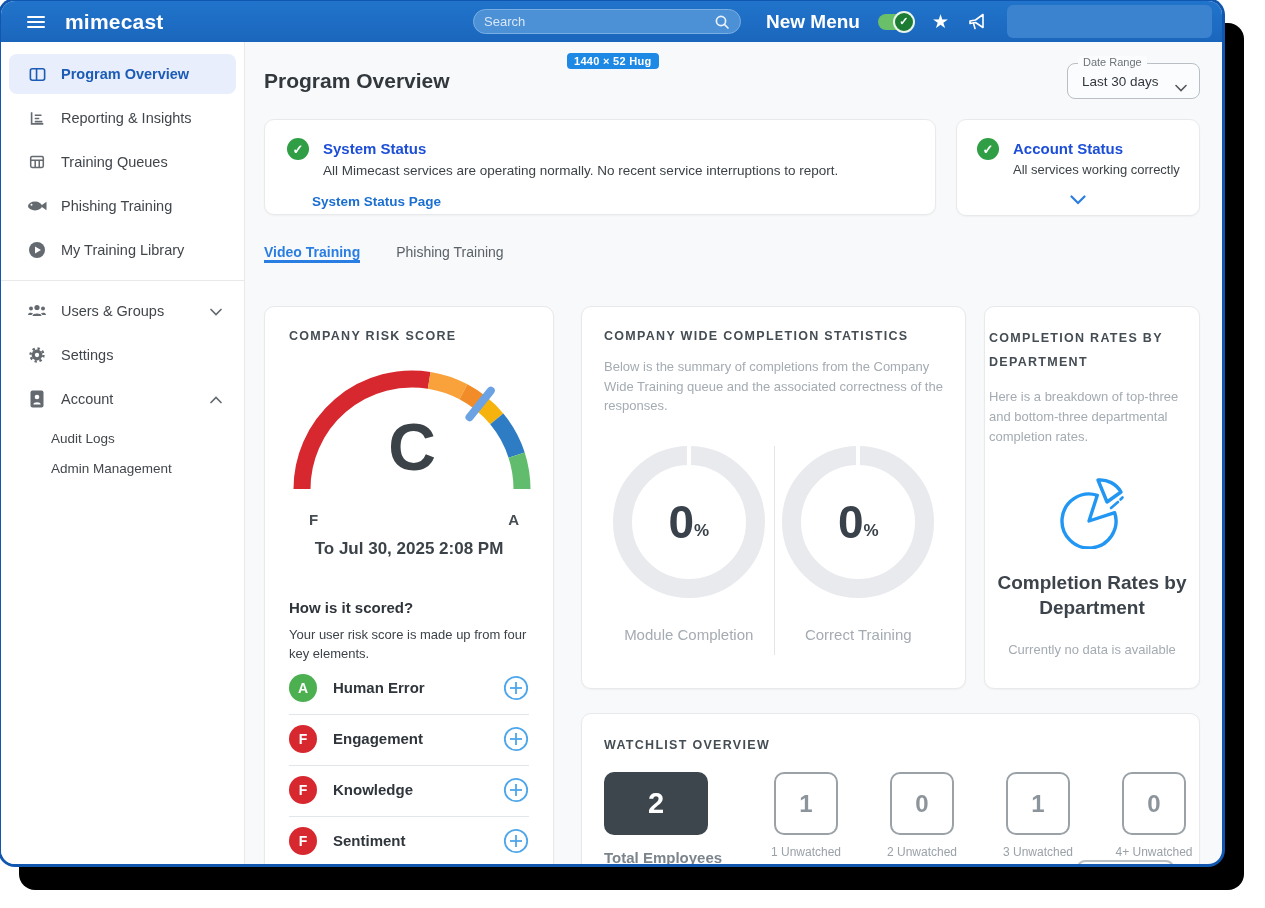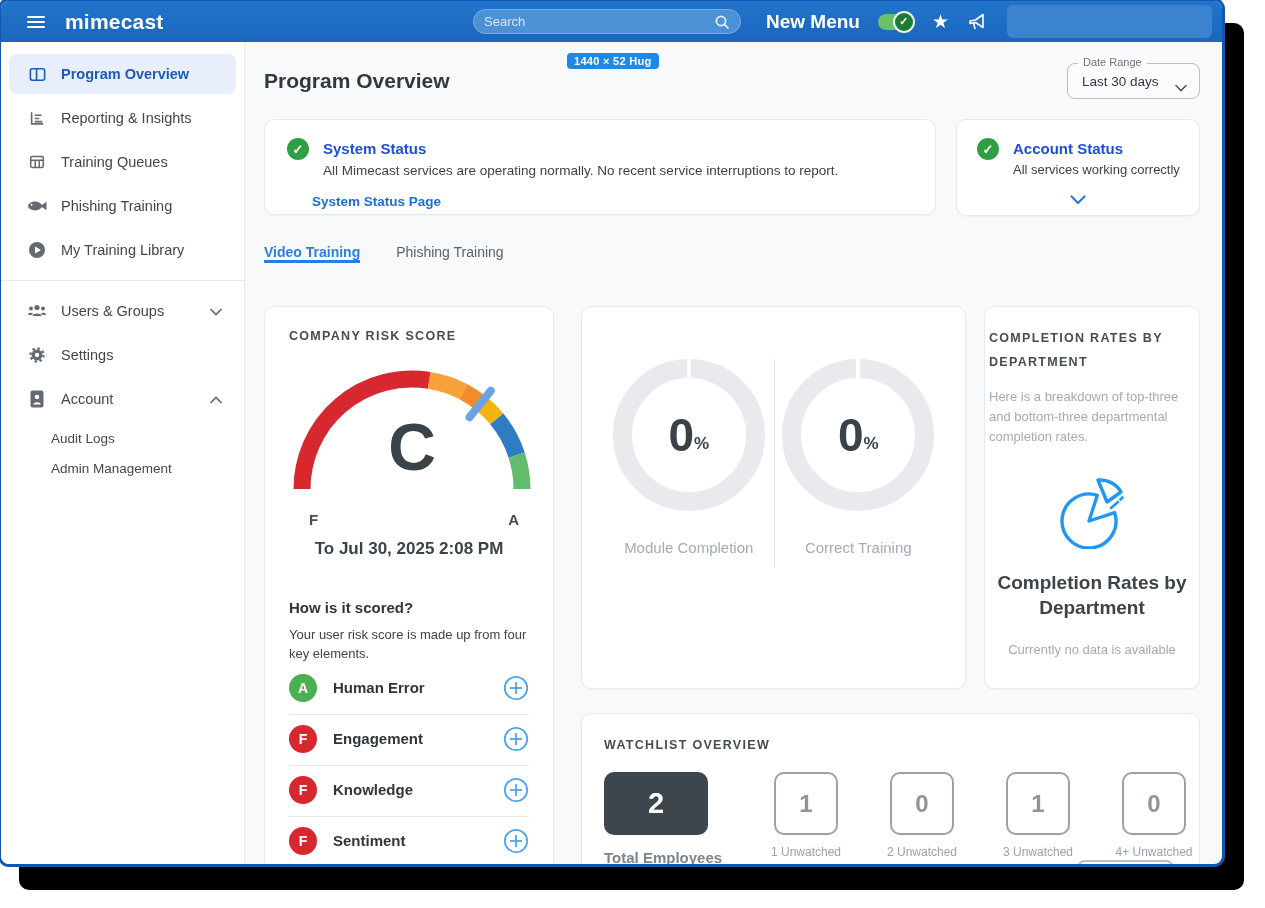--- a/index.html
+++ b/index.html
@@ -1,19 +1,19 @@
 <!DOCTYPE html>
 <html><head>
 <meta charset="utf-8">
 <style>
   * { margin:0; padding:0; box-sizing:border-box; }
   html,body { width:1265px; height:908px; background:#fff; font-family:"Liberation Sans", sans-serif; overflow:hidden; }
 
   .frame { position:absolute; left:1px; top:1px; width:1221px; height:863px;
-           border-radius:8px; overflow:hidden; background:#f7f9fa;
+           border-radius:14px; overflow:hidden; background:#f7f9fa;
            box-shadow:0 0 0 3px #1157b0, 20px 24px 0 2px #000; }
 
   
   .topbar { position:absolute; left:0; top:0; width:100%; height:41px;
             background:linear-gradient(180deg,#2174cb,#1b66bd); display:flex; align-items:center; }
   .hamburger { width:18px; height:12px; margin-left:26px; display:flex; flex-direction:column; justify-content:space-between; cursor:pointer; }
   .hamburger span { display:block; height:2px; background:#fff; border-radius:1px; }
   .logo { color:#fff; font-size:21px; font-weight:bold; letter-spacing:0.2px; margin-left:20px; }
   .searchwrap { position:absolute; left:472px; top:8px; width:268px; height:25px;
                 background:#4c90d6; border:1px solid #79aee2; border-radius:13px;
@@ -350,20 +350,22 @@
       <div class="risk-label">Sentiment</div>
       <svg class="plus" width="26" height="26" viewBox="0 0 26 26">
           <circle cx="13" cy="13" r="11.2" fill="none" stroke="#4da6ea" stroke-width="1.8"></circle>
           <line x1="13" y1="7" x2="13" y2="19" stroke="#4da6ea" stroke-width="1.8"></line>
           <line x1="7" y1="13" x2="19" y2="13" stroke="#4da6ea" stroke-width="1.8"></line>
         </svg>
     </div>
   </div>
 
   <div class="card stats-card">
+    <div class="card-head">COMPANY WIDE COMPLETION STATISTICS</div>
+    <div class="stats-desc muted">Below is the summary of completions from the Company Wide Training queue and the associated correctness of the responses.</div>
     <div class="donut-zone">
       <div class="v-divider"></div>
       <div class="donut-col">
         <div class="donut">
           <div class="ring"></div>
             <div class="notch"></div>
           <div class="val">
               <span class="num">0</span>
               <span class="pct">%</span>
             </div>

